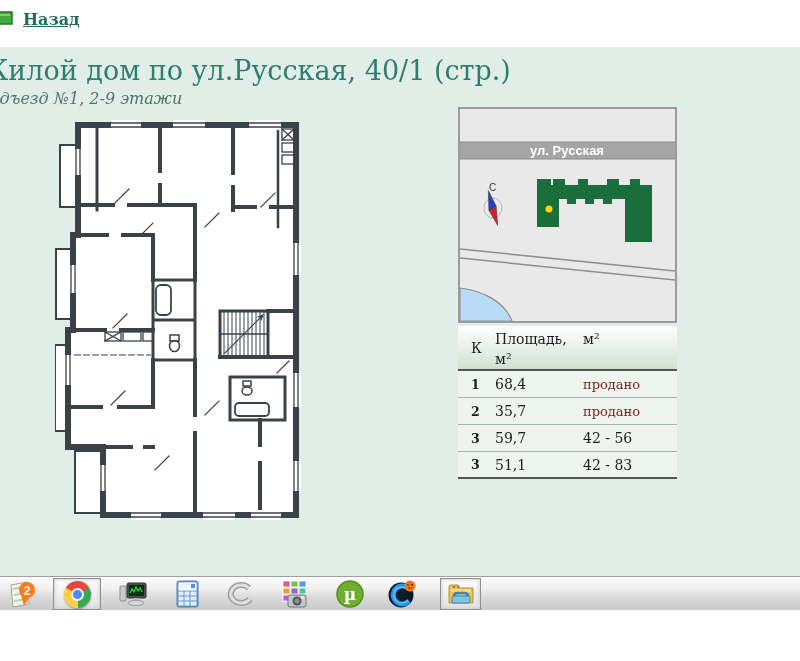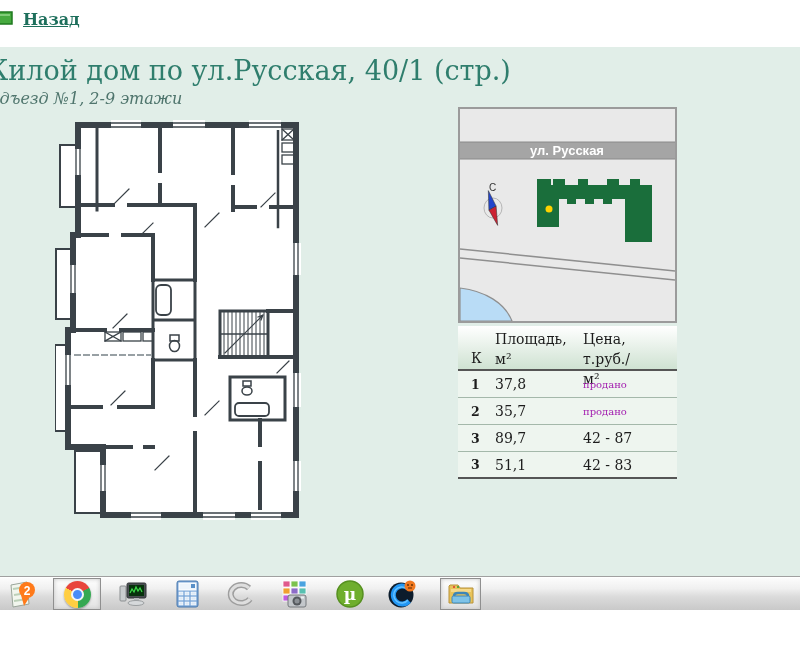--- a/index.html
+++ b/index.html
@@ -29,21 +29,21 @@
   
   .tbl { position:absolute; left:458px; top:279px; width:219px; color:#1c1c1c; }
   .tbl-head { display:grid; grid-template-columns:37px 88px 94px; height:45px;
               background:linear-gradient(#ffffff,#cfe2d2); border-bottom:2px solid #555; }
   .tbl-head .hc { font-weight:normal; font-size:14px; line-height:20px; padding-top:3px; }
   .tbl-head .hk { padding-left:13px; align-self:center; padding-top:0; }
   .tbl-row { display:grid; grid-template-columns:37px 88px 94px; height:27px; align-items:center;
              background:#eef5ef; border-bottom:1px solid #a4b8aa; font-size:14px; }
   .tbl-row:last-child { border-bottom:2px solid #555; }
   .tbl-row .ck { font-size:12.5px; font-weight:bold; padding-left:13px; }
-  .sold { color:#a21caf; font-size:10px; }
+  .sold { color:#7f1d1d; font-size:13px; }
 
   
   .taskbar { position:absolute; left:0; top:576px; width:800px; height:34px;
              background:linear-gradient(180deg,#fdfdfd 0%,#f0f0f0 35%,#dbdbdb 60%,#c9c9c9 100%);
              border-top:1px solid #a0a0a0; box-shadow:inset 0 1px 0 #ffffff; }
   .tb-slot { position:absolute; top:1px; height:32px; display:flex; align-items:center;
              justify-content:center; cursor:pointer; }
   .tb-box { border:1px solid #8f8f8f; background:linear-gradient(#fefefe,#e2e2e2);
             box-shadow:inset 0 0 4px #c4c4c4; }
   .chrome-ball { width:27px; height:27px; border-radius:50%; position:relative;
@@ -198,38 +198,37 @@
     </div>
 
     <div class="tbl">
       <div class="tbl-head">
         <div class="hc hk">К</div>
         <div class="hc">
           <div>Площадь,</div>
             <div>м²</div>
         </div>
         <div class="hc">
-          <div>Цена, т.руб./</div>
             <div>м²</div>
         </div>
       </div>
       <div class="tbl-row">
         <div class="ck">1</div>
-        <div>37,8</div>
+        <div>68,4</div>
         <div class="sold">продано</div>
       </div>
       <div class="tbl-row">
         <div class="ck">2</div>
         <div>35,7</div>
         <div class="sold">продано</div>
       </div>
       <div class="tbl-row">
         <div class="ck">3</div>
-        <div>89,7</div>
-        <div>42 - 87</div>
+        <div>59,7</div>
+        <div>42 - 56</div>
       </div>
       <div class="tbl-row">
         <div class="ck">3</div>
         <div>51,1</div>
         <div>42 - 83</div>
       </div>
     </div>
   </div>
 
   <div class="taskbar">

